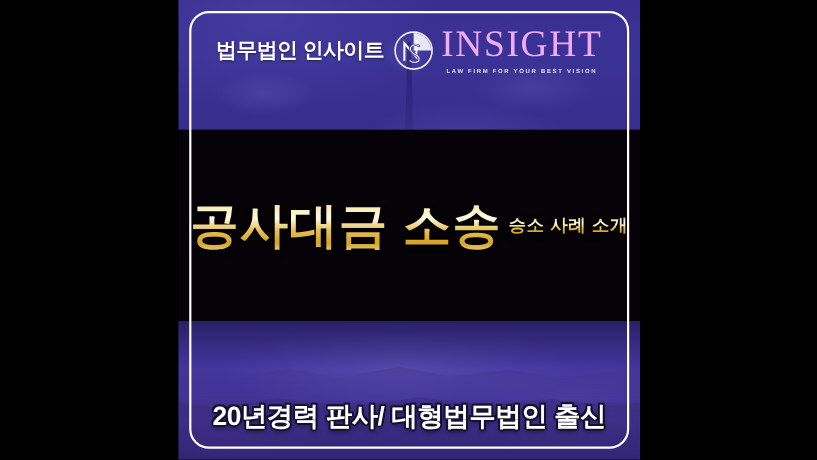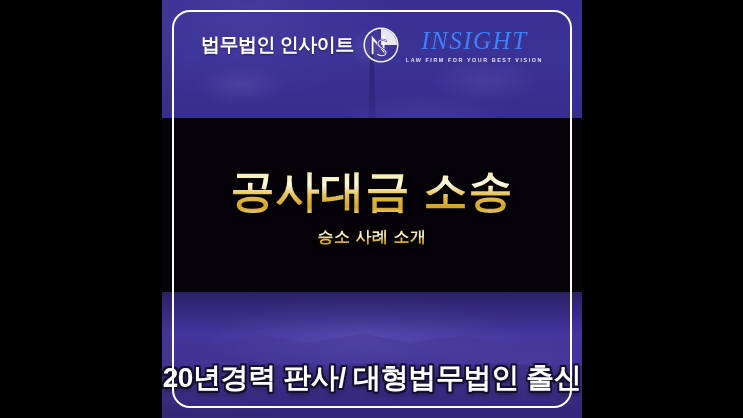--- a/index.html
+++ b/index.html
@@ -171,45 +171,44 @@
     flex: 0 0 42px;
     display: block;
   }
   .wordmark {
     display: flex;
     flex-direction: column;
     align-items: center;
     margin-left: -2px;
   }
   .wordmark-main {
-    color: #3b82f6;
+    color: #f0abfc;
     font-family: "Liberation Serif", "DejaVu Serif", serif;
-    font-size: 25px;
+    font-size: 34px;
     line-height: 1;
     letter-spacing: 1.5px;
     white-space: nowrap;
-    font-style: italic;
   }
   .wordmark-sub {
     color: #e3e0f2;
     font-size: 5.4px;
     letter-spacing: 1.55px;
     font-weight: bold;
     white-space: nowrap;
     margin-top: 4px;
   }
 
   
   .headline-wrap {
     position: absolute;
     left: 0; top: 118px;
     width: 420px;
     height: 174px;
     display: flex;
-    flex-direction: column;
+    flex-direction: row;
     align-items: center;
     justify-content: center;
     gap: 6px;
   }
   .headline {
     font-size: 44px;
     font-weight: bold;
     letter-spacing: 1px;
     white-space: nowrap;
     background: linear-gradient(180deg,
@@ -260,21 +259,21 @@
     width: 420px;
     height: 126px;
     display: flex;
     align-items: center;
     justify-content: center;
     padding-top: 46px;
     box-sizing: border-box;
   }
   .caption {
     color: #ffffff;
-    font-size: 28px;
+    font-size: 24px;
     font-weight: bold;
     letter-spacing: -0.4px;
     white-space: nowrap;
     text-shadow:
       -1.6px -1.6px 0 #15102f,
        1.6px -1.6px 0 #15102f,
       -1.6px  1.6px 0 #15102f,
        1.6px  1.6px 0 #15102f,
        0 -1.8px 0 #15102f,
        0  1.8px 0 #15102f,

